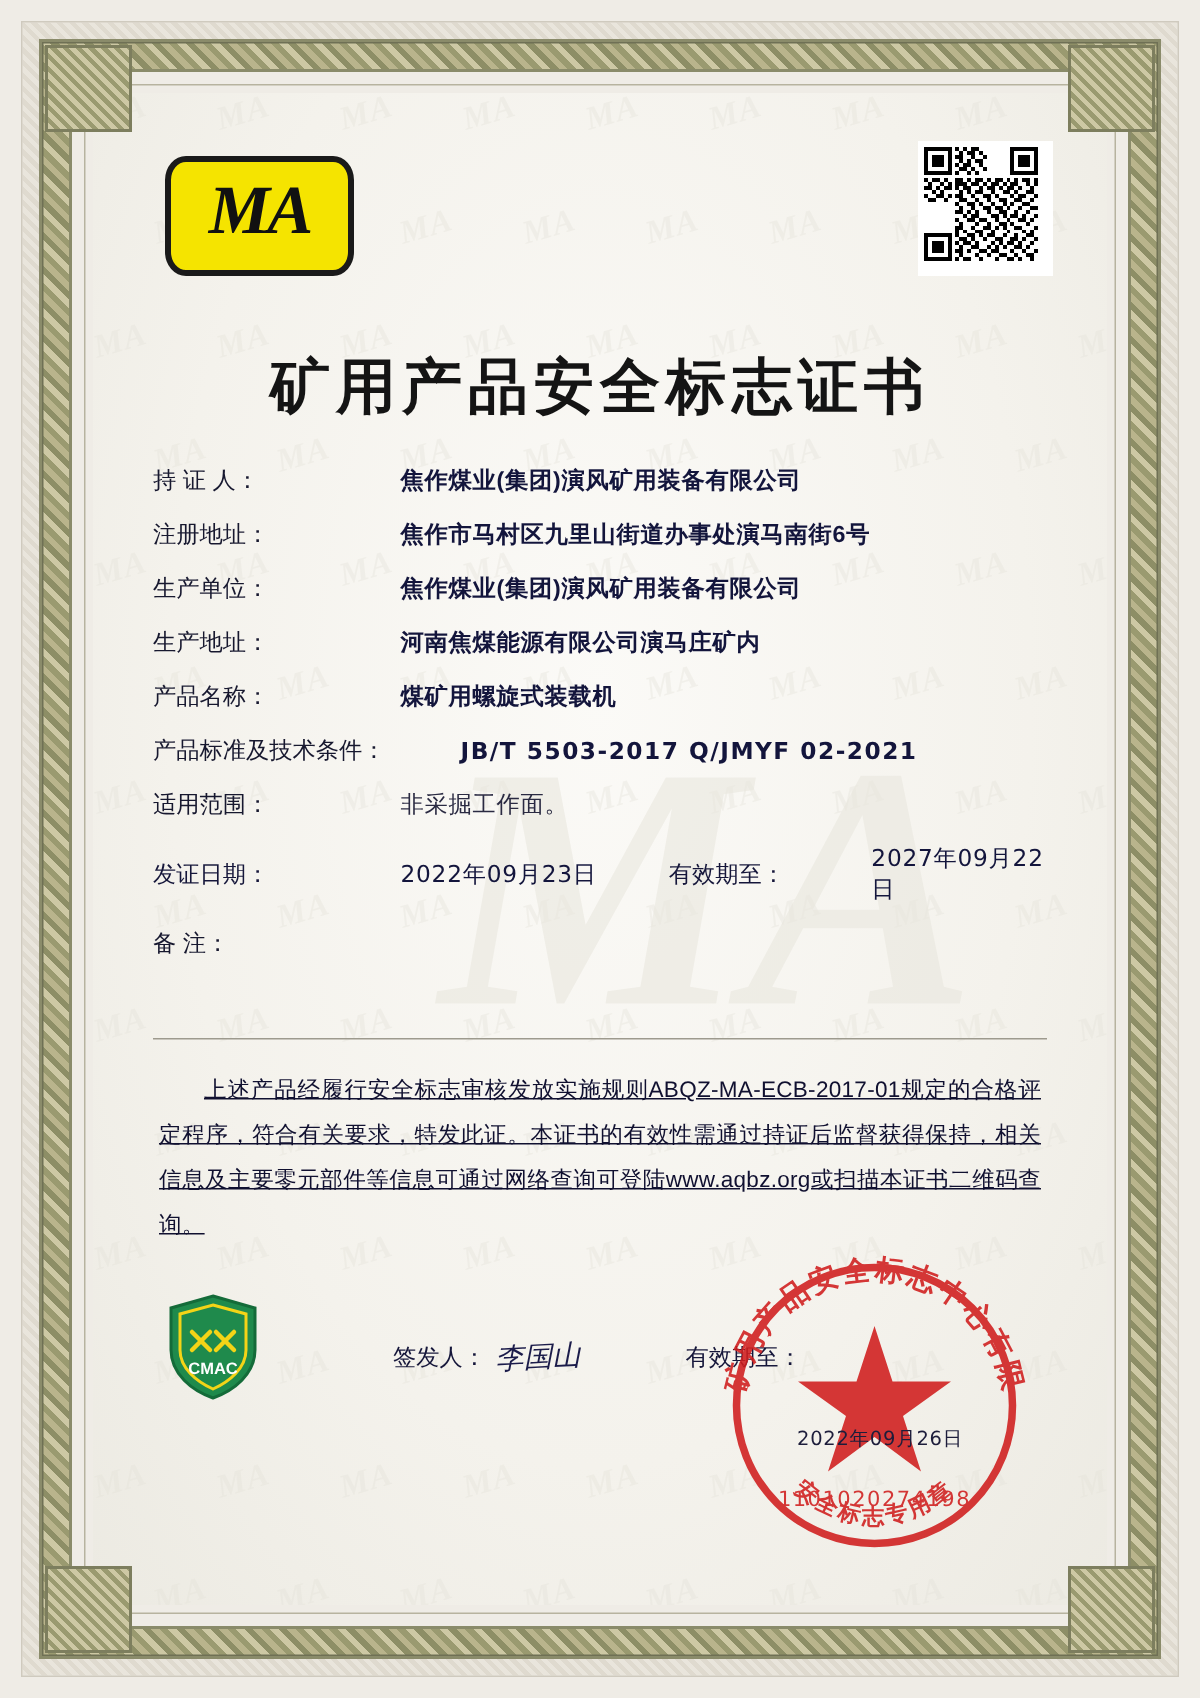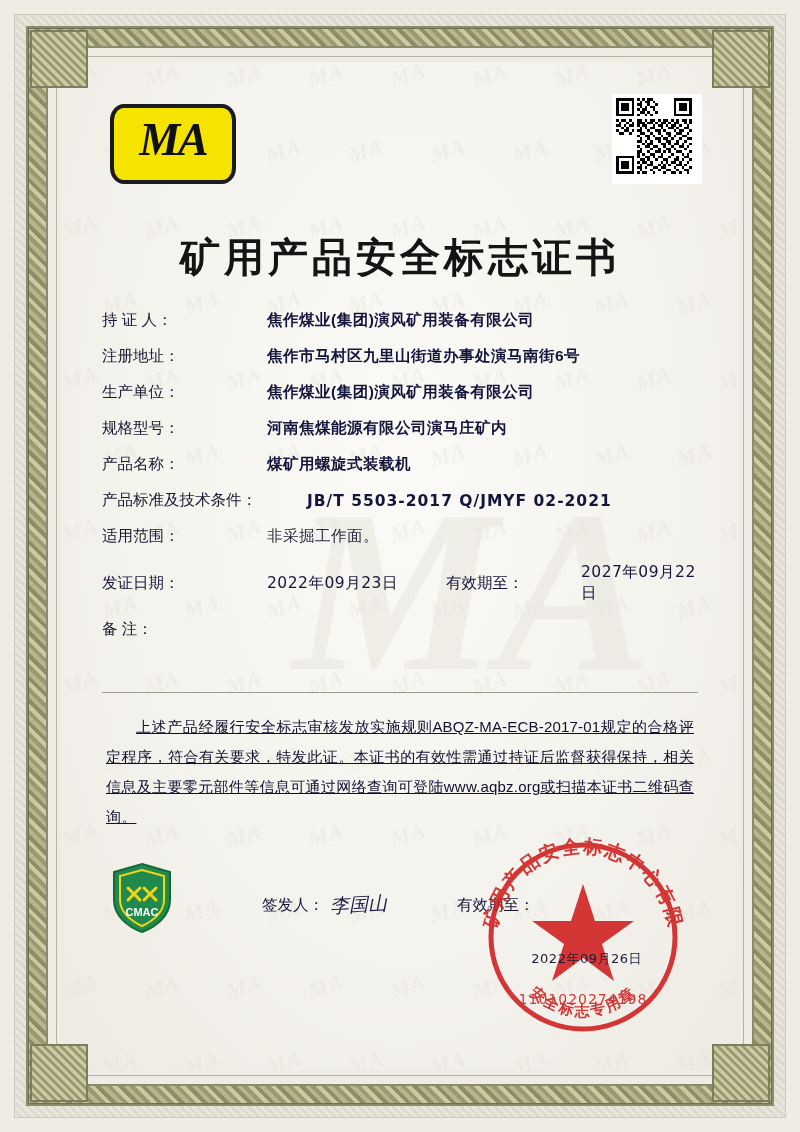--- a/index.html
+++ b/index.html
@@ -555,21 +555,21 @@
           <div class="lbl">注册地址：</div>
           <div class="val">焦作市马村区九里山街道办事处演马南街6号</div>
         </div>
 
         <div class="row">
           <div class="lbl">生产单位：</div>
           <div class="val">焦作煤业(集团)演风矿用装备有限公司</div>
         </div>
 
         <div class="row">
-          <div class="lbl">规格型号：</div>
+          <div class="lbl">生产地址：</div>
           <div class="val">河南焦煤能源有限公司演马庄矿内</div>
         </div>
 
         <div class="row">
           <div class="lbl">产品名称：</div>
           <div class="val">煤矿用螺旋式装载机</div>
         </div>
 
 
         <div class="row">

